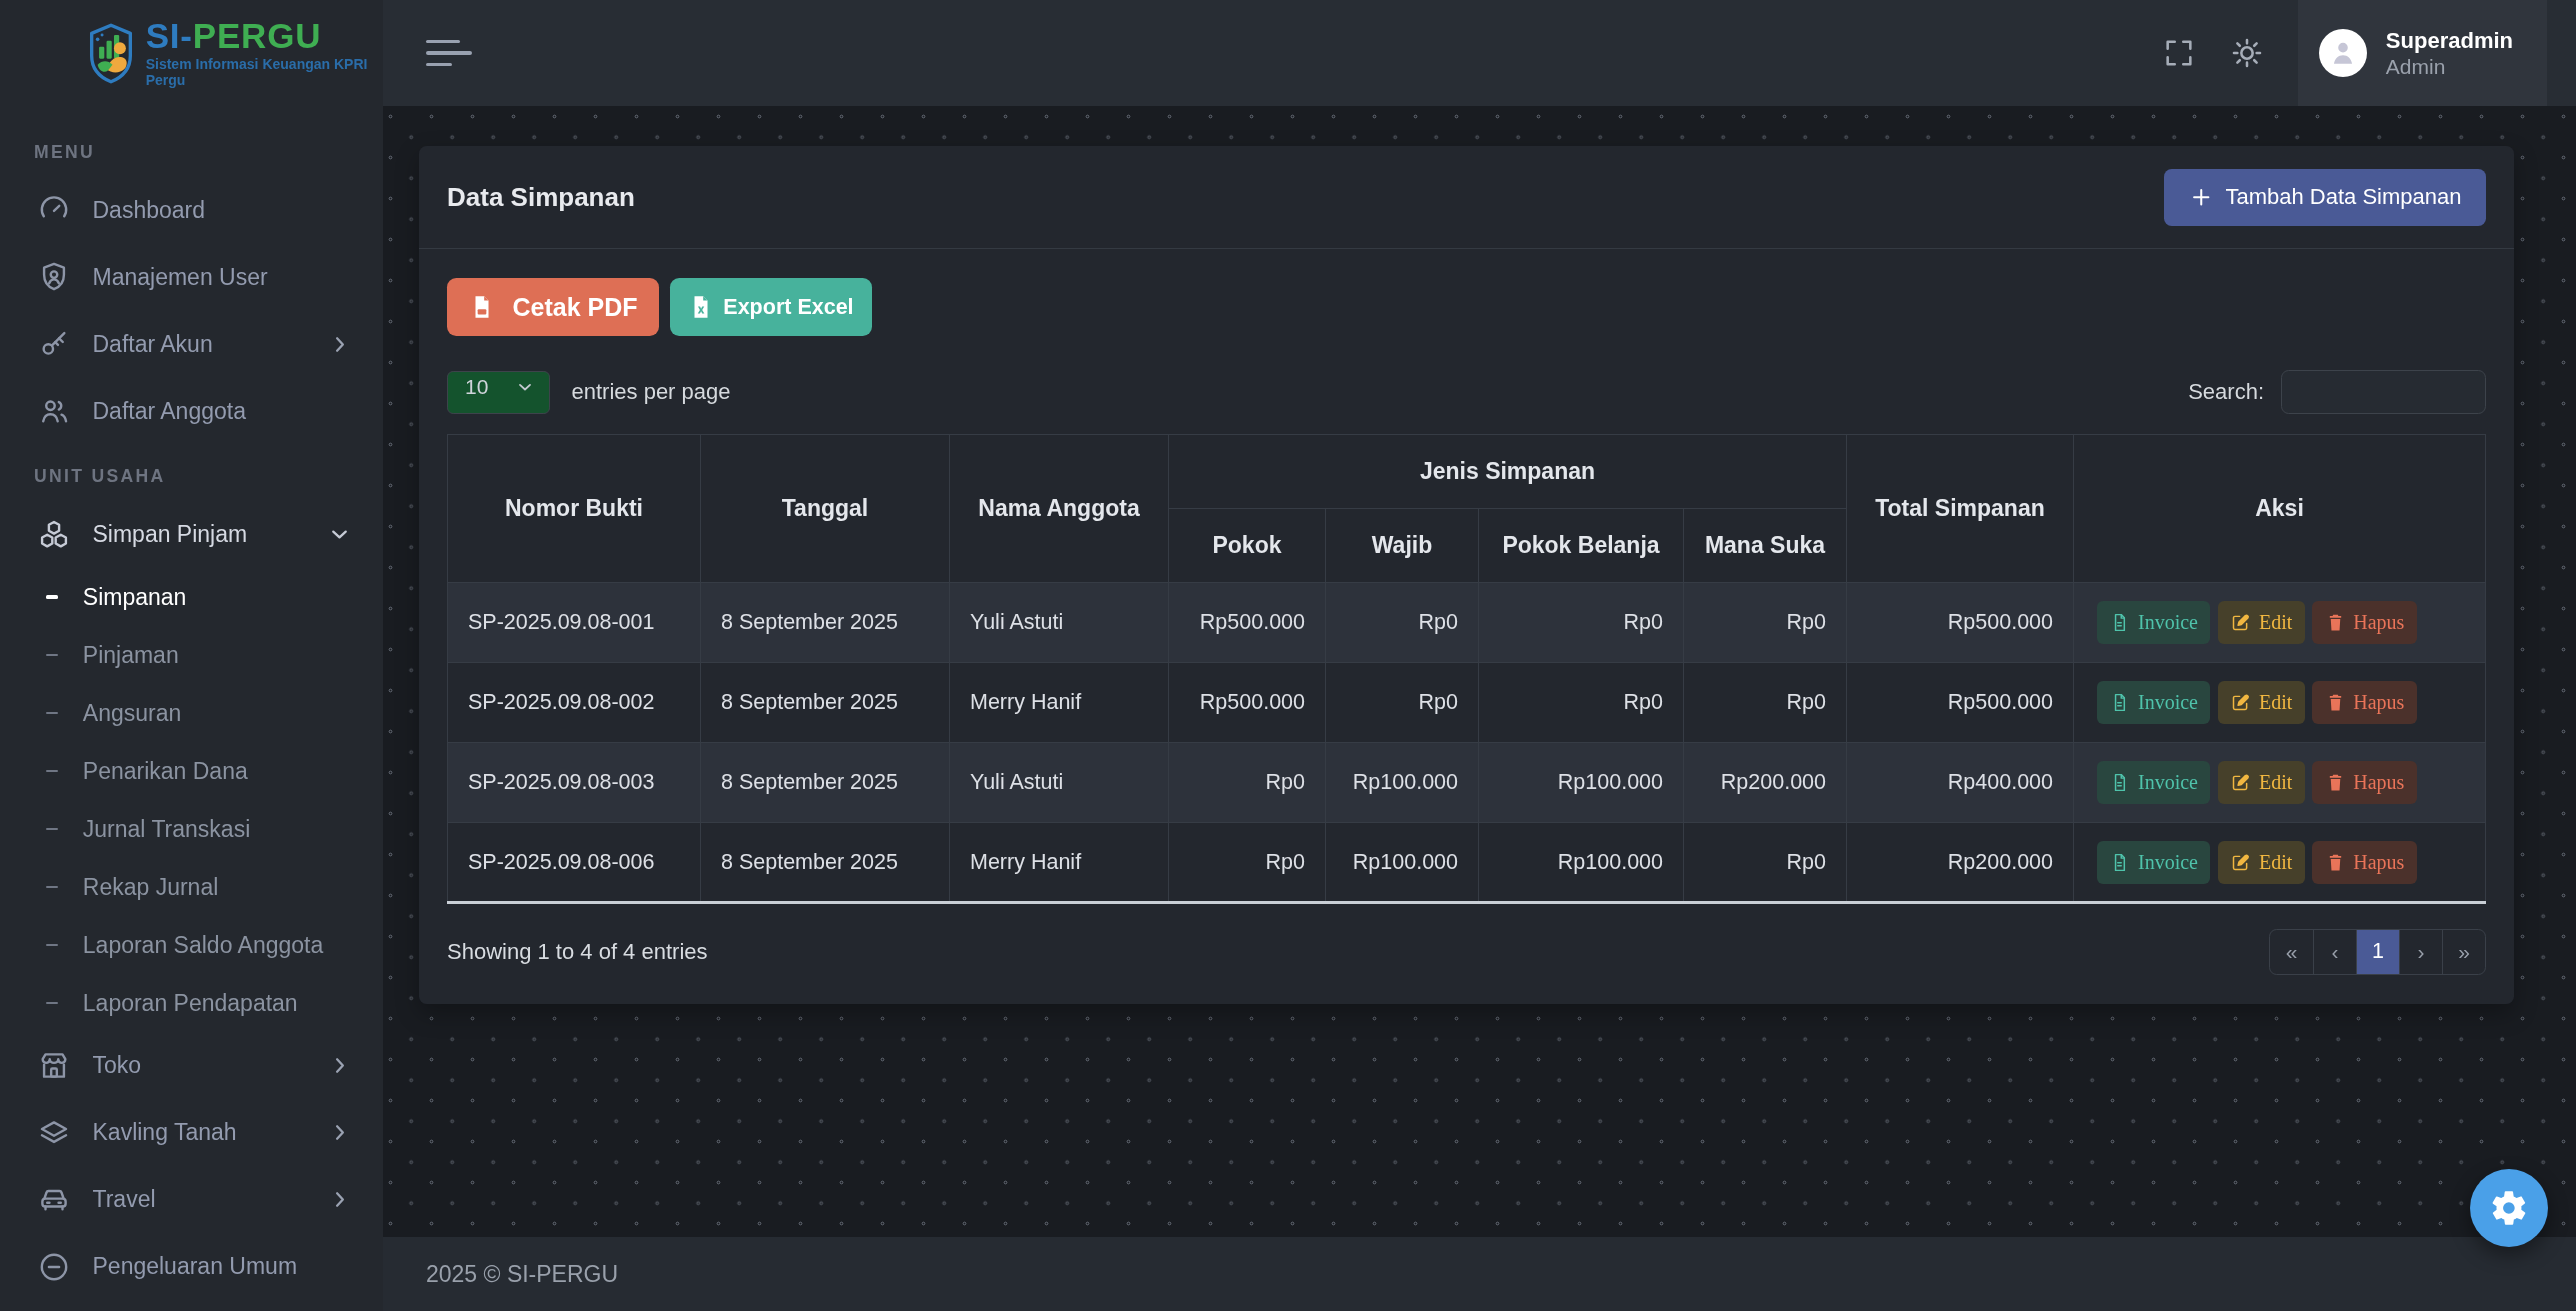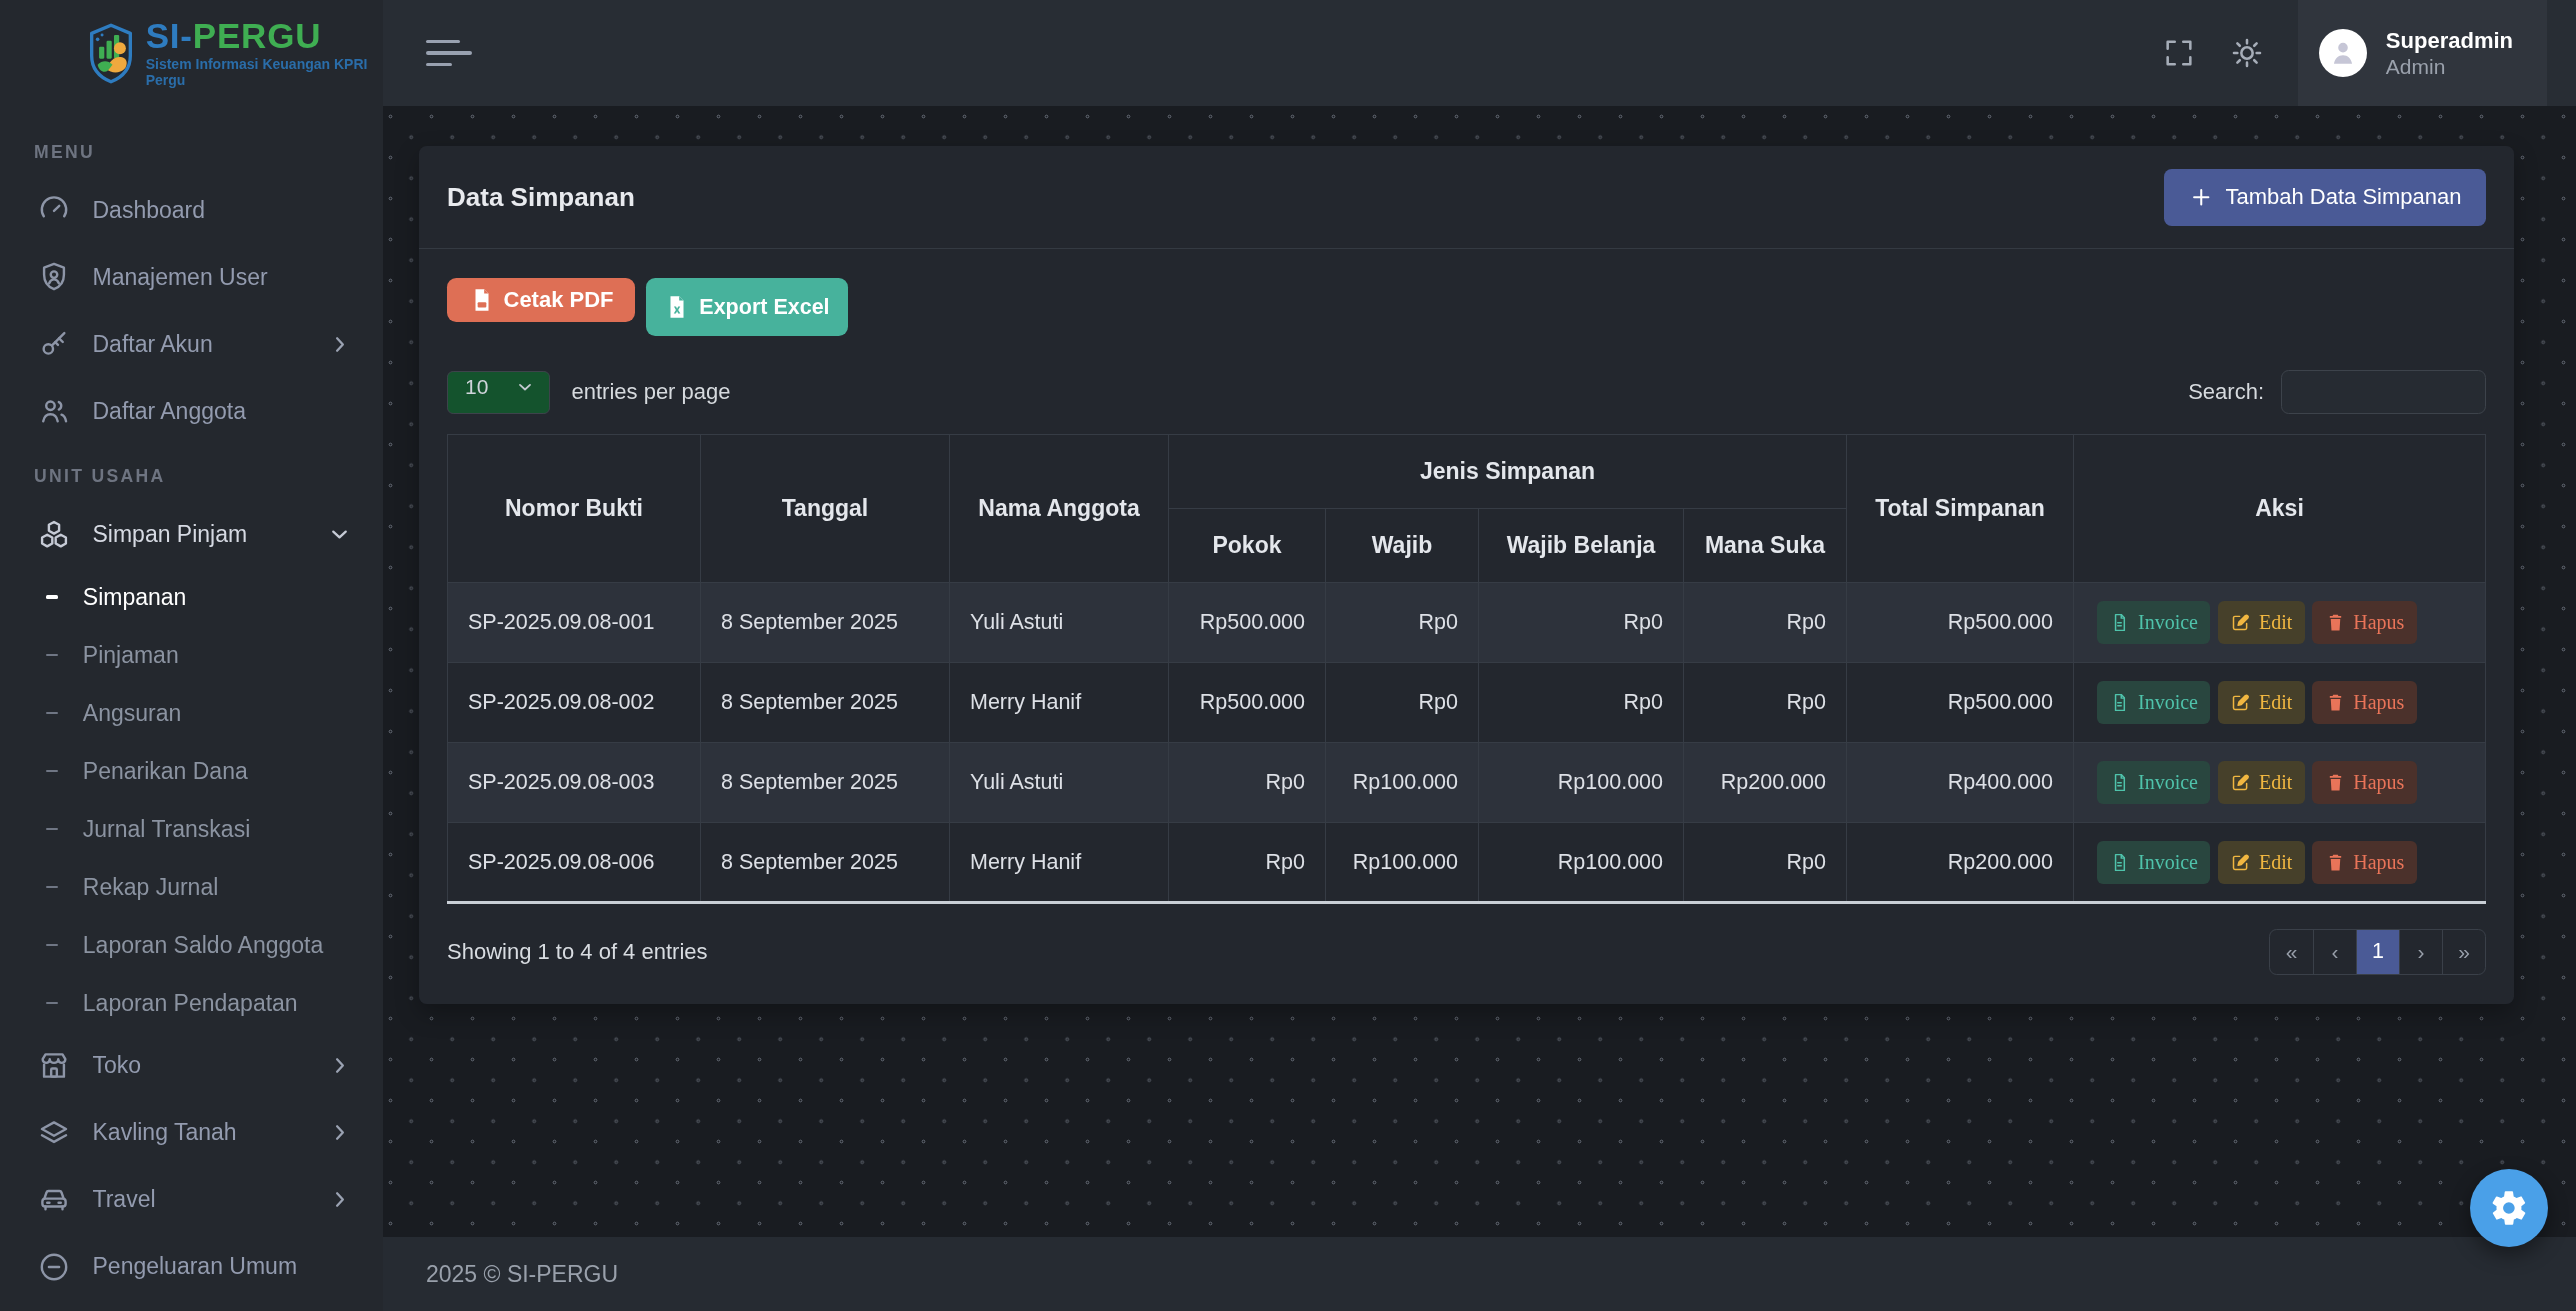--- a/index.html
+++ b/index.html
@@ -72,21 +72,21 @@
     position: absolute; left: 36px; top: 40px; width: 2095px;
     background: #23272e; border-radius: 7.7px; box-shadow: 0 9.2px 23px rgba(0,0,0,.28);
   }
   .card-head { display: flex; align-items: center; justify-content: space-between; padding: 0 28px; height: 103px; border-bottom: 0.8px solid #343a42; }
   .page-title { font-size: 26px; font-weight: bold; color: #e8eaee; }
   .btn { border: none; cursor: pointer; font-family: inherit; display: inline-flex; align-items: center; color: #fff; }
   .btn-add { background: #4a5a96; height: 57px; border-radius: 7.7px; padding: 0 24.5px; font-size: 22px; gap: 12.3px; }
   .btn-add svg { width: 24.5px; height: 24.5px; }
   .card-body { padding: 29px 28px; }
   .toolbar { display: flex; gap: 10.7px; margin-bottom: 34px; }
-  .btn-pdf { background: #de6f55; height: 44px; border-radius: 9.2px; padding: 0 21.5px; font-size: 22px; font-weight: bold; gap: 9px; }
+  .btn-pdf { background: #de6f55; height: 58px; border-radius: 9.2px; padding: 0 21.5px; font-size: 25px; font-weight: bold; gap: 18px; }
   .btn-excel { background: #47b29c; height: 58px; border-radius: 9.2px; padding: 0 18.4px; font-size: 21.5px; font-weight: bold; gap: 9.2px; }
   .btn-pdf svg, .btn-excel svg { width: 26px; height: 26px; }
 
   .controls { display: flex; align-items: center; margin-bottom: 20px; }
   .select { width: 103px; height: 43px; border: 0.8px solid #3d434b; background: #14532d; border-radius: 6.1px; display: flex; align-items: center; justify-content: space-between; padding: 0 14px 10px 17px; font-size: 21px; color: #d0d4db; cursor: pointer; }
   .select svg { width: 20px; height: 20px; color: #c4c9d1; }
   .entries-label { margin-left: 21.5px; font-size: 22px; color: #d6dade; }
   .search-wrap { margin-left: auto; display: flex; align-items: center; gap: 17px; }
   .search-label { font-size: 22px; color: #d6dade; }
   .search-input { width: 205px; height: 44px; border: 0.8px solid #3d434b; background: #262b32; border-radius: 7.7px; color: #e5e8ec; font-size: 21px; padding: 0 14px; outline: none; font-family: inherit; }
@@ -403,21 +403,21 @@
               <th rowspan="2">Nomor Bukti</th>
               <th rowspan="2">Tanggal</th>
               <th rowspan="2">Nama Anggota</th>
               <th colspan="4">Jenis Simpanan</th>
               <th rowspan="2">Total Simpanan</th>
               <th rowspan="2">Aksi</th>
             </tr>
             <tr>
               <th>Pokok</th>
               <th>Wajib</th>
-              <th>Wajib Belanja</th>
+              <th>Pokok Belanja</th>
               <th>Mana Suka</th>
             </tr>
           </thead>
           <tbody id="table-body">
               <tr>
                 <td class="c-center">SP-2025.09.08-001</td>
                 <td class="c-center">8 September 2025</td>
                 <td class="c-left">Yuli Astuti</td>
                 <td class="c-right">Rp500.000</td>
                 <td class="c-right">Rp0</td>

